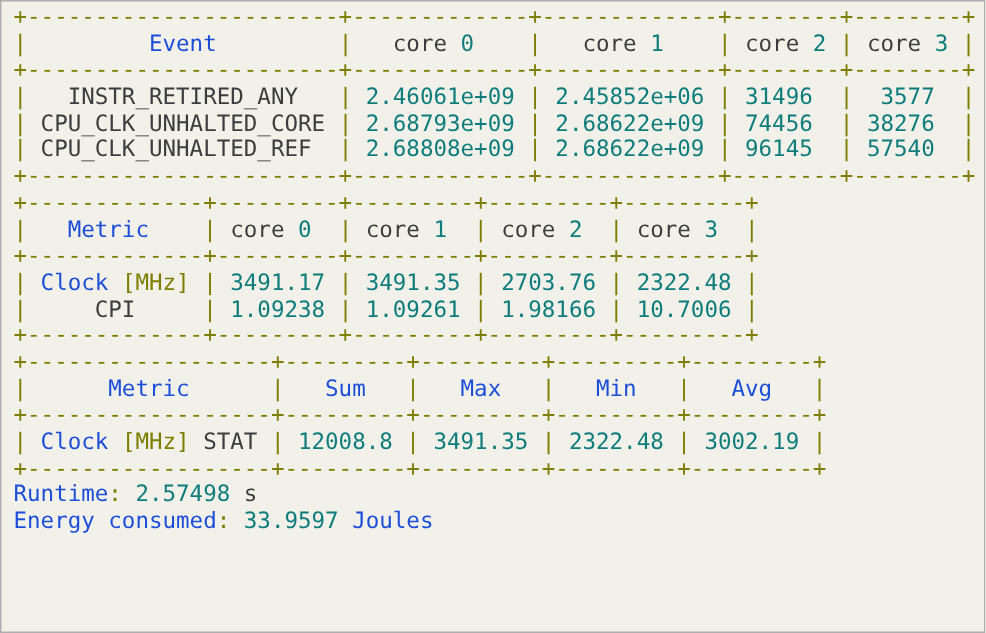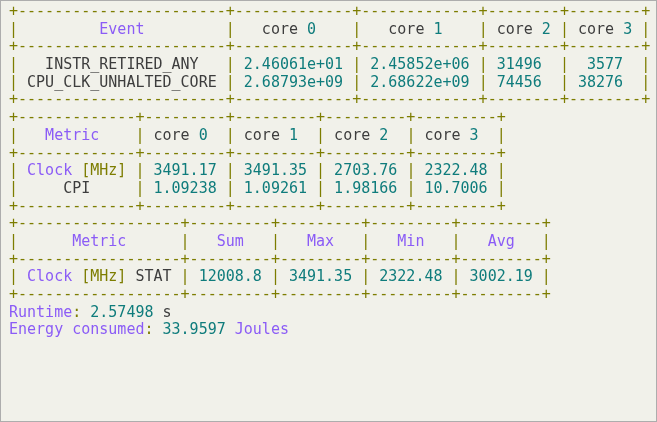--- a/index.html
+++ b/index.html
@@ -10,34 +10,35 @@
     border: 1px solid #adadad;
     background: #f1f1ea;
     padding: 2px 0 0 8px;
     overflow: hidden;
     font-family: "DejaVu Sans Mono", "Liberation Mono", monospace;
     font-size: 15px;
     line-height: 17.7px;
   }
   .line { white-space: pre; height: 17.7px; }
   .o { color: #7d7d00; }  
-  .p { color: #8b5cf6; }  
+  .p { color: #1d4ed8; }  
   .v { color: #0f7c7c; }  
   .d { color: #3d3d3d; text-align: right; }  
 </style>
 </head>
 <body>
 
 <div class="frame">
   <div>
       <div class="line"><span class="o">+-----------------------+-------------+-------------+--------+--------+</span></div>
       <div class="line"><span class="o">|</span><span class="p">         Event         </span><span class="o">|</span><span class="d">   core </span><span class="v">0</span><span class="d">    </span><span class="o">|</span><span class="d">   core </span><span class="v">1</span><span class="d">    </span><span class="o">|</span><span class="d"> core </span><span class="v">2</span><span class="d"> </span><span class="o">|</span><span class="d"> core </span><span class="v">3</span><span class="d"> </span><span class="o">|</span></div>
       <div class="line"><span class="o">+-----------------------+-------------+-------------+--------+--------+</span></div>
-      <div class="line"><span class="o">|</span><span class="d">   INSTR_RETIRED_ANY   </span><span class="o">|</span><span class="v"> 2.46061e+01 </span><span class="o">|</span><span class="v"> 2.45852e+06 </span><span class="o">|</span><span class="v"> 31496  </span><span class="o">|</span><span class="v">  3577  </span><span class="o">|</span></div>
+      <div class="line"><span class="o">|</span><span class="d">   INSTR_RETIRED_ANY   </span><span class="o">|</span><span class="v"> 2.46061e+09 </span><span class="o">|</span><span class="v"> 2.45852e+06 </span><span class="o">|</span><span class="v"> 31496  </span><span class="o">|</span><span class="v">  3577  </span><span class="o">|</span></div>
       <div class="line"><span class="o">|</span><span class="d"> CPU_CLK_UNHALTED_CORE </span><span class="o">|</span><span class="v"> 2.68793e+09 </span><span class="o">|</span><span class="v"> 2.68622e+09 </span><span class="o">|</span><span class="v"> 74456  </span><span class="o">|</span><span class="v"> 38276  </span><span class="o">|</span></div>
+      <div class="line"><span class="o">|</span><span class="d"> CPU_CLK_UNHALTED_REF  </span><span class="o">|</span><span class="v"> 2.68808e+09 </span><span class="o">|</span><span class="v"> 2.68622e+09 </span><span class="o">|</span><span class="v"> 96145  </span><span class="o">|</span><span class="v"> 57540  </span><span class="o">|</span></div>
       <div class="line"><span class="o">+-----------------------+-------------+-------------+--------+--------+</span></div>
       <div class="line"><span class="o">+-------------+---------+---------+---------+---------+</span></div>
       <div class="line"><span class="o">|</span><span class="p">   Metric    </span><span class="o">|</span><span class="d"> core </span><span class="v">0</span><span class="d">  </span><span class="o">|</span><span class="d"> core </span><span class="v">1</span><span class="d">  </span><span class="o">|</span><span class="d"> core </span><span class="v">2</span><span class="d">  </span><span class="o">|</span><span class="d"> core </span><span class="v">3</span><span class="d">  </span><span class="o">|</span></div>
       <div class="line"><span class="o">+-------------+---------+---------+---------+---------+</span></div>
       <div class="line"><span class="o">| </span><span class="p">Clock</span><span class="d"> </span><span class="o">[MHz]</span><span class="d"> </span><span class="o">|</span><span class="v"> 3491.17 </span><span class="o">|</span><span class="v"> 3491.35 </span><span class="o">|</span><span class="v"> 2703.76 </span><span class="o">|</span><span class="v"> 2322.48 </span><span class="o">|</span></div>
       <div class="line"><span class="o">|</span><span class="d">     CPI     </span><span class="o">|</span><span class="v"> 1.09238 </span><span class="o">|</span><span class="v"> 1.09261 </span><span class="o">|</span><span class="v"> 1.98166 </span><span class="o">|</span><span class="v"> 10.7006 </span><span class="o">|</span></div>
       <div class="line"><span class="o">+-------------+---------+---------+---------+---------+</span></div>
       <div class="line"><span class="o">+------------------+---------+---------+---------+---------+</span></div>
       <div class="line"><span class="o">|</span><span class="p">      Metric      </span><span class="o">|</span><span class="p">   Sum   </span><span class="o">|</span><span class="p">   Max   </span><span class="o">|</span><span class="p">   Min   </span><span class="o">|</span><span class="p">   Avg   </span><span class="o">|</span></div>
       <div class="line"><span class="o">+------------------+---------+---------+---------+---------+</span></div>

